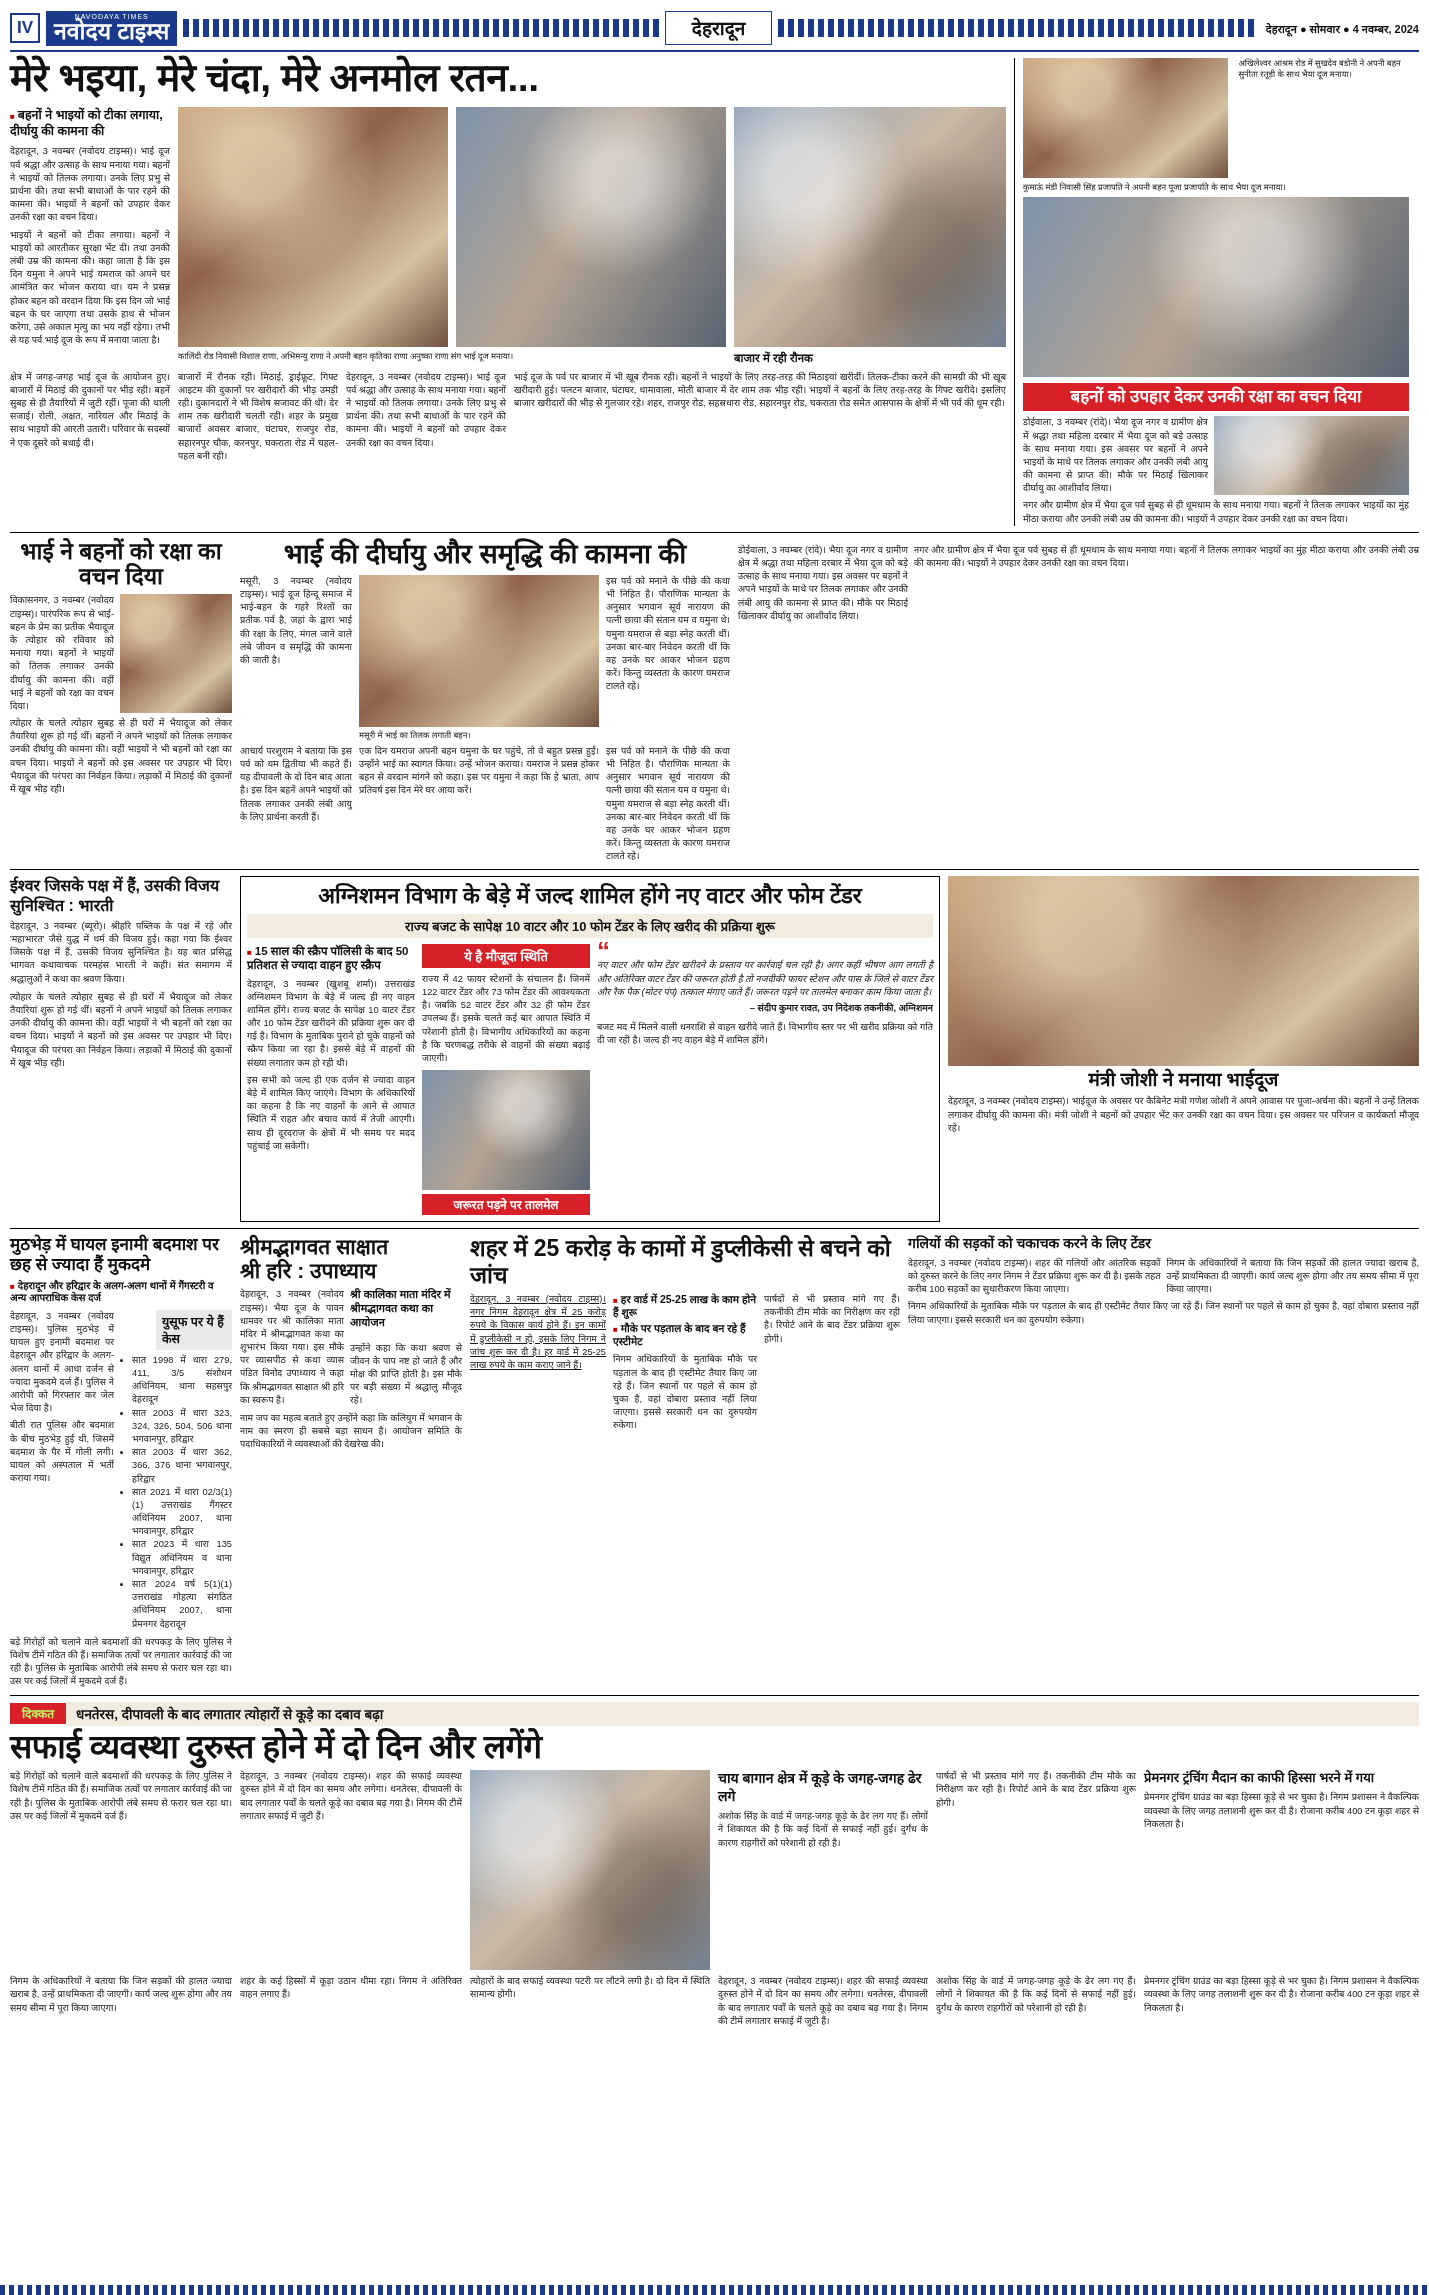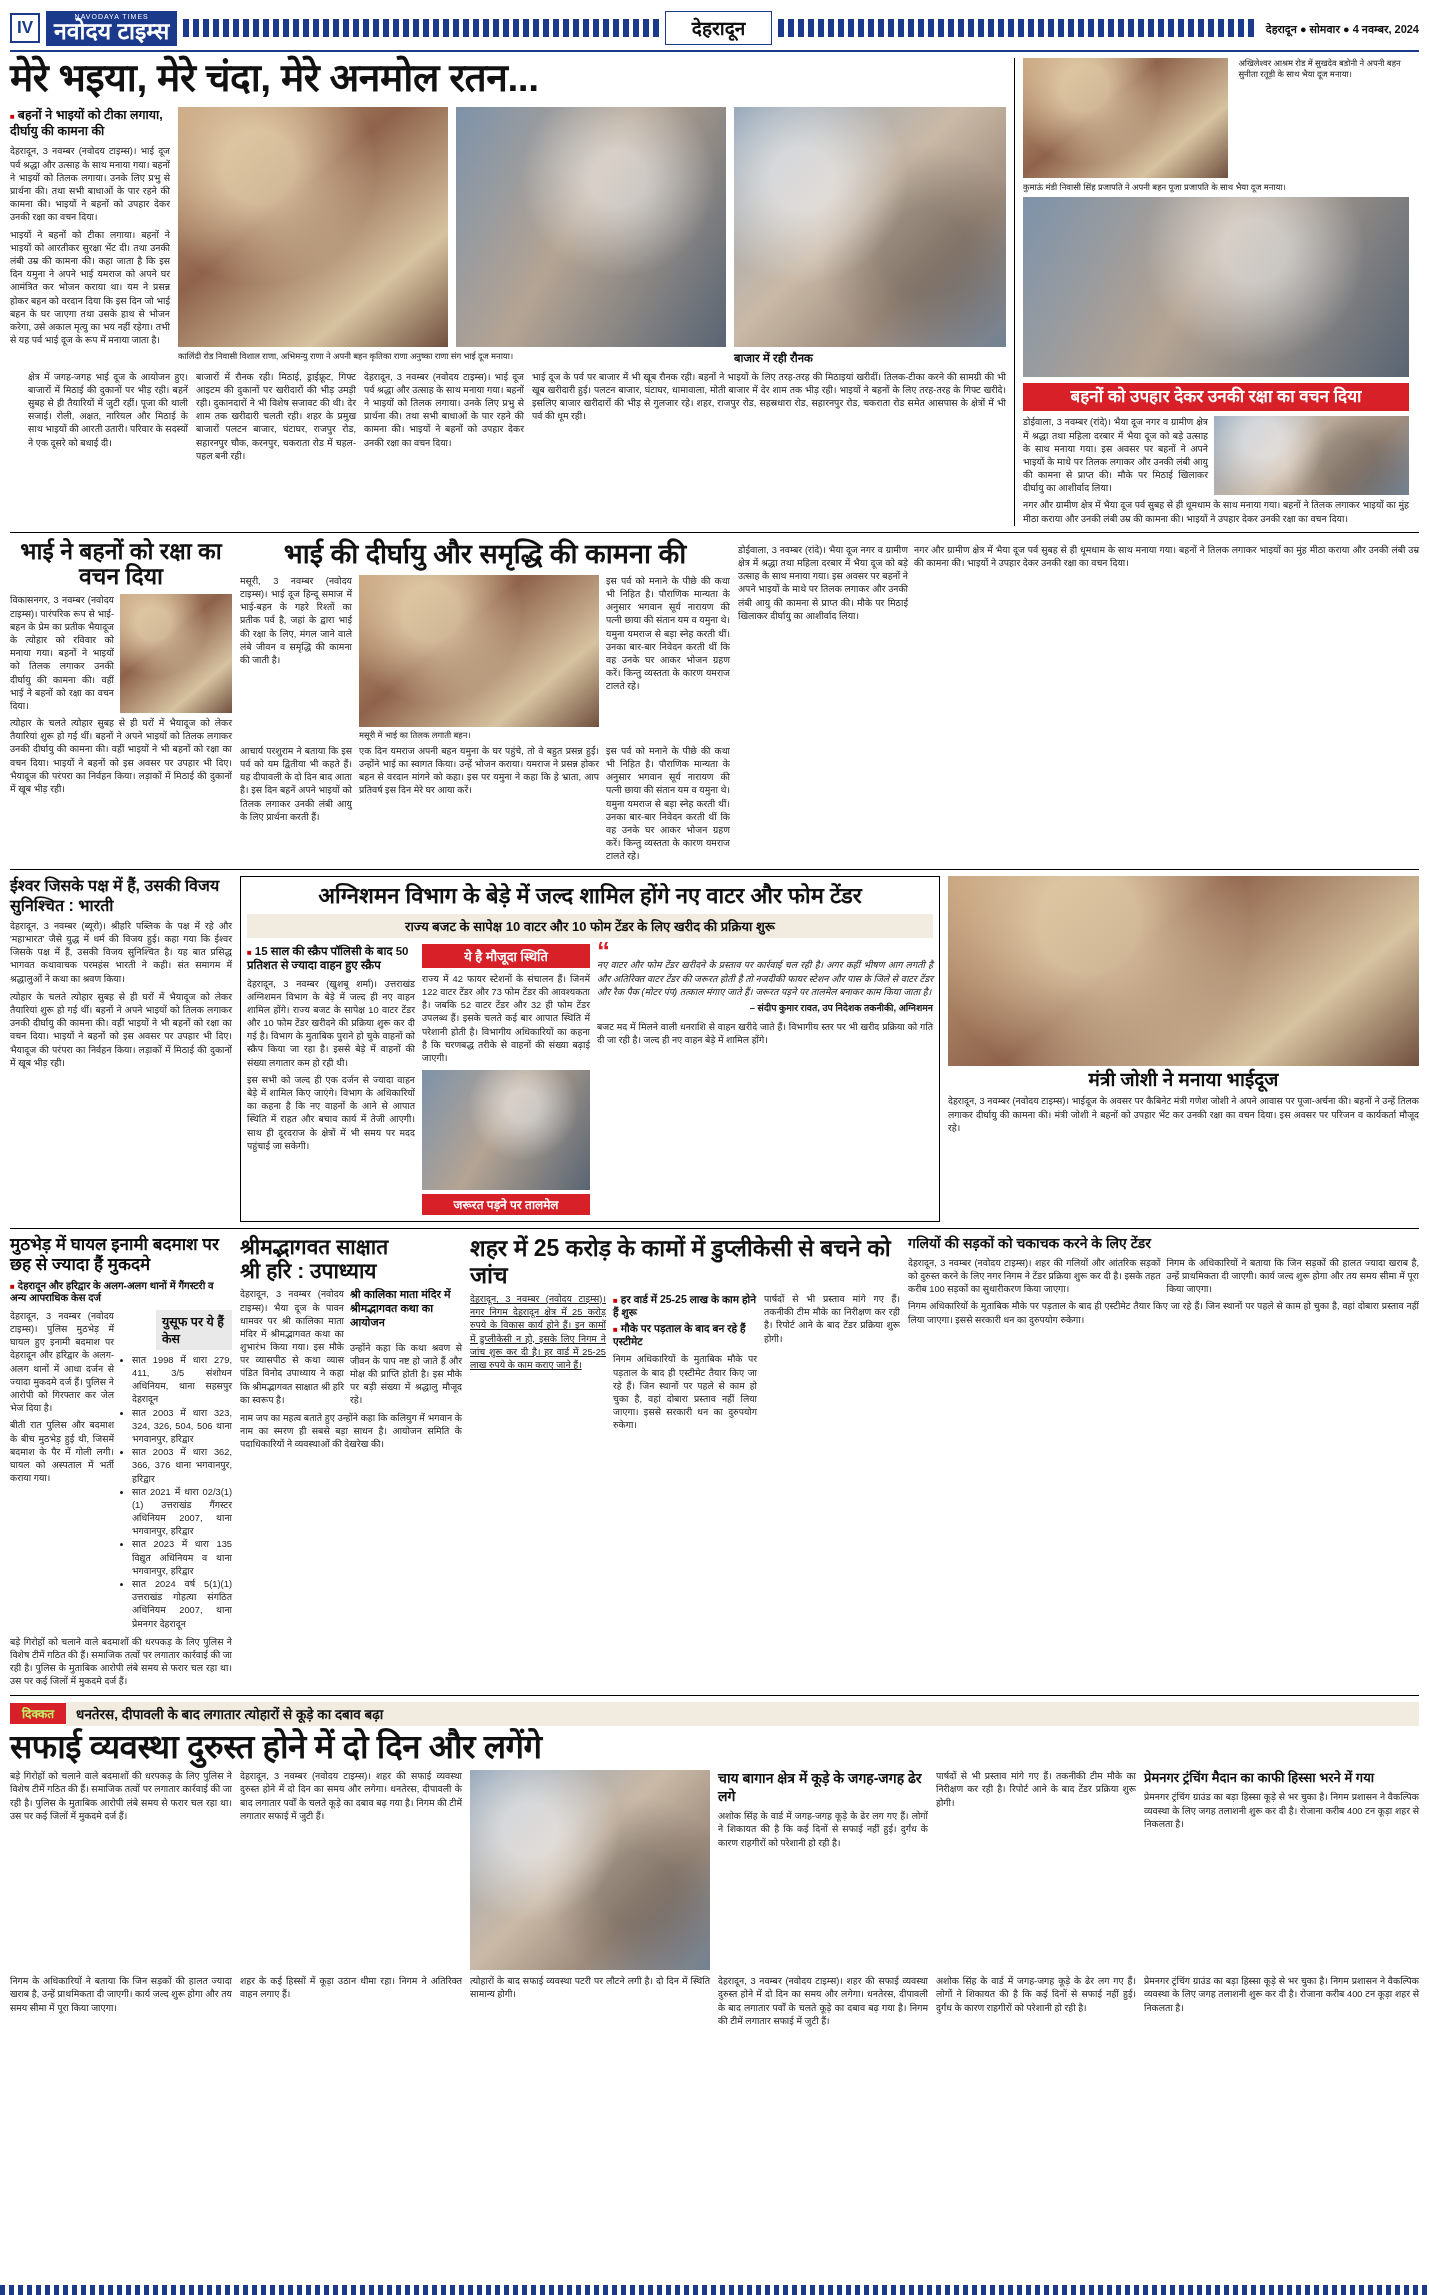--- a/index.html
+++ b/index.html
@@ -117,22 +117,22 @@
         </div>
       </div>
 
       <div class="row" style="gap:8px; margin-top:4px;">
         <div style="width:160px;"></div>
         <div style="width:548px;" class="cap">कालिंदी रोड निवासी विशाल राणा, अभिमन्यु राणा ने अपनी बहन कृतिका राणा अनुष्का राणा संग भाई दूज मनाया।</div>
         <div style="flex:1;" class="kicker">बाजार में रही रौनक</div>
       </div>
 
       <div class="row" style="gap:8px; margin-top:5px;">
-        <div style="width:160px;margin-left:18px;" class="body-text">क्षेत्र में जगह-जगह भाई दूज के आयोजन हुए। बाजारों में मिठाई की दुकानों पर भीड़ रही। बहनें सुबह से ही तैयारियों में जुटी रहीं। पूजा की थाली सजाई। रोली, अक्षत, नारियल और मिठाई के साथ भाइयों की आरती उतारी। परिवार के सदस्यों ने एक दूसरे को बधाई दी।</div>
-        <div style="width:160px;" class="body-text">बाजारों में रौनक रही। मिठाई, ड्राईफ्रूट, गिफ्ट आइटम की दुकानों पर खरीदारों की भीड़ उमड़ी रही। दुकानदारों ने भी विशेष सजावट की थी। देर शाम तक खरीदारी चलती रही। शहर के प्रमुख बाजारों पलटन बाजार, घंटाघर, राजपुर रोड, सहारनपुर चौक, करनपुर, चकराता रोड में चहल-पहल बनी रही।</div>
+        <div style="width:160px;" class="body-text">क्षेत्र में जगह-जगह भाई दूज के आयोजन हुए। बाजारों में मिठाई की दुकानों पर भीड़ रही। बहनें सुबह से ही तैयारियों में जुटी रहीं। पूजा की थाली सजाई। रोली, अक्षत, नारियल और मिठाई के साथ भाइयों की आरती उतारी। परिवार के सदस्यों ने एक दूसरे को बधाई दी।</div>
+        <div style="width:160px;" class="body-text">बाजारों में रौनक रही। मिठाई, ड्राईफ्रूट, गिफ्ट आइटम की दुकानों पर खरीदारों की भीड़ उमड़ी रही। दुकानदारों ने भी विशेष सजावट की थी। देर शाम तक खरीदारी चलती रही। शहर के प्रमुख बाजारों अवसर बाजार, घंटाघर, राजपुर रोड, सहारनपुर चौक, करनपुर, चकराता रोड में चहल-पहल बनी रही।</div>
         <div style="width:160px;" class="body-text">देहरादून, 3 नवम्बर (नवोदय टाइम्स)। भाई दूज पर्व श्रद्धा और उत्साह के साथ मनाया गया। बहनों ने भाइयों को तिलक लगाया। उनके लिए प्रभु से प्रार्थना की। तथा सभी बाधाओं के पार रहने की कामना की। भाइयों ने बहनों को उपहार देकर उनकी रक्षा का वचन दिया।</div>
         <div style="flex:1;" class="body-text">भाई दूज के पर्व पर बाजार में भी खूब रौनक रही। बहनों ने भाइयों के लिए तरह-तरह की मिठाइयां खरीदीं। तिलक-टीका करने की सामग्री की भी खूब खरीदारी हुई। पलटन बाजार, घंटाघर, धामावाला, मोती बाजार में देर शाम तक भीड़ रही। भाइयों ने बहनों के लिए तरह-तरह के गिफ्ट खरीदे। इसलिए बाजार खरीदारों की भीड़ से गुलजार रहे। शहर, राजपुर रोड, सहस्रधारा रोड, सहारनपुर रोड, चकराता रोड समेत आसपास के क्षेत्रों में भी पर्व की धूम रही।</div>
       </div>
     </div>
 
     <div class="top-right">
       <div class="photo warm" style="height:120px;width:205px;display:inline-block;vertical-align:top;"></div>
       <div class="cap" style="display:inline-block;width:170px;vertical-align:top;padding-left:6px;">अखिलेश्वर आश्रम रोड में सुखदेव बडोनी ने अपनी बहन सुनीता रतूड़ी के साथ भैया दूज मनाया।</div>
       <div class="cap" style="margin-top:4px;">कुमाऊं मंडी निवासी सिंह प्रजापति ने अपनी बहन पूजा प्रजापति के साथ भैया दूज मनाया।</div>
       <div class="photo cool" style="height:180px;margin-top:4px;"></div>

